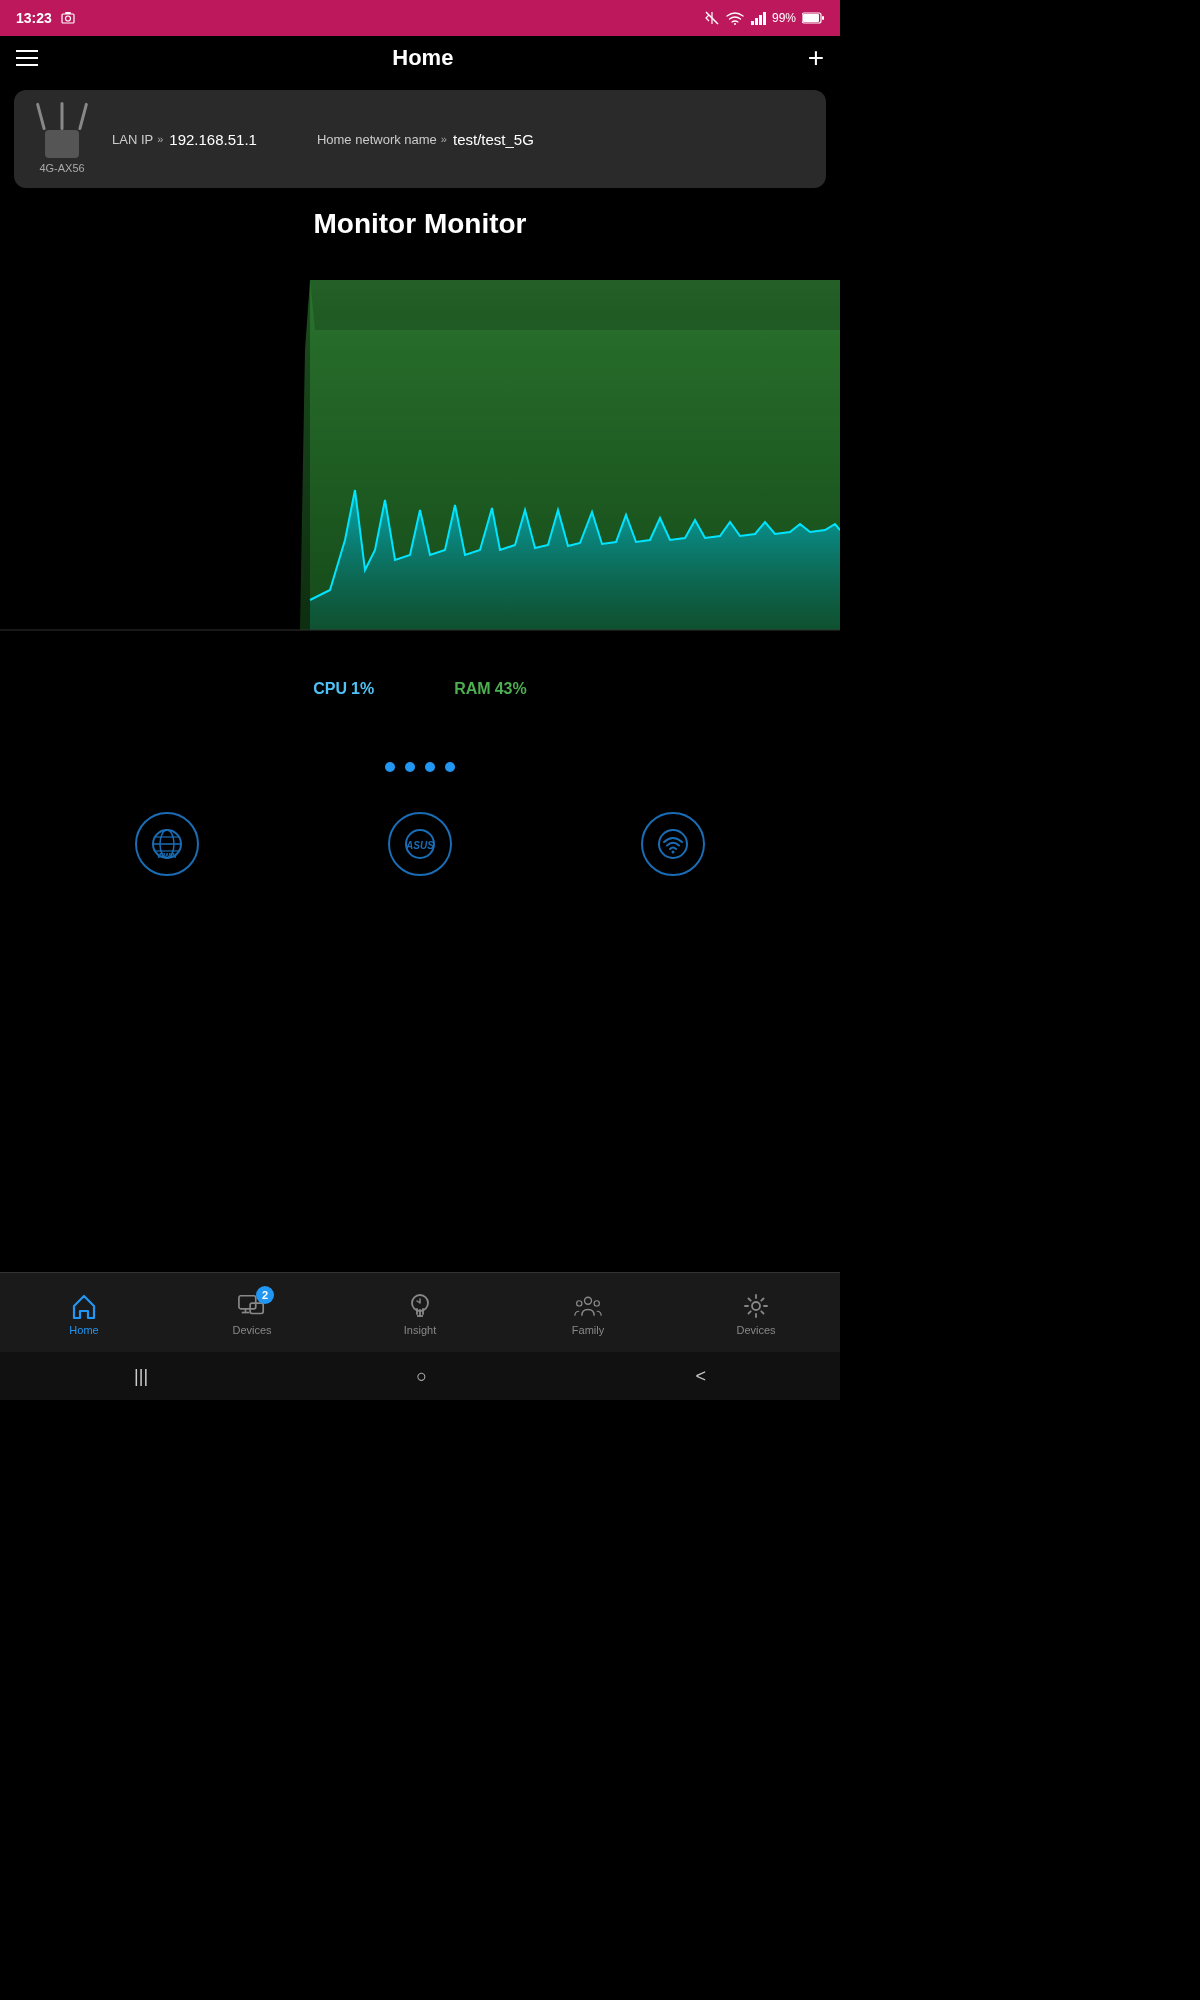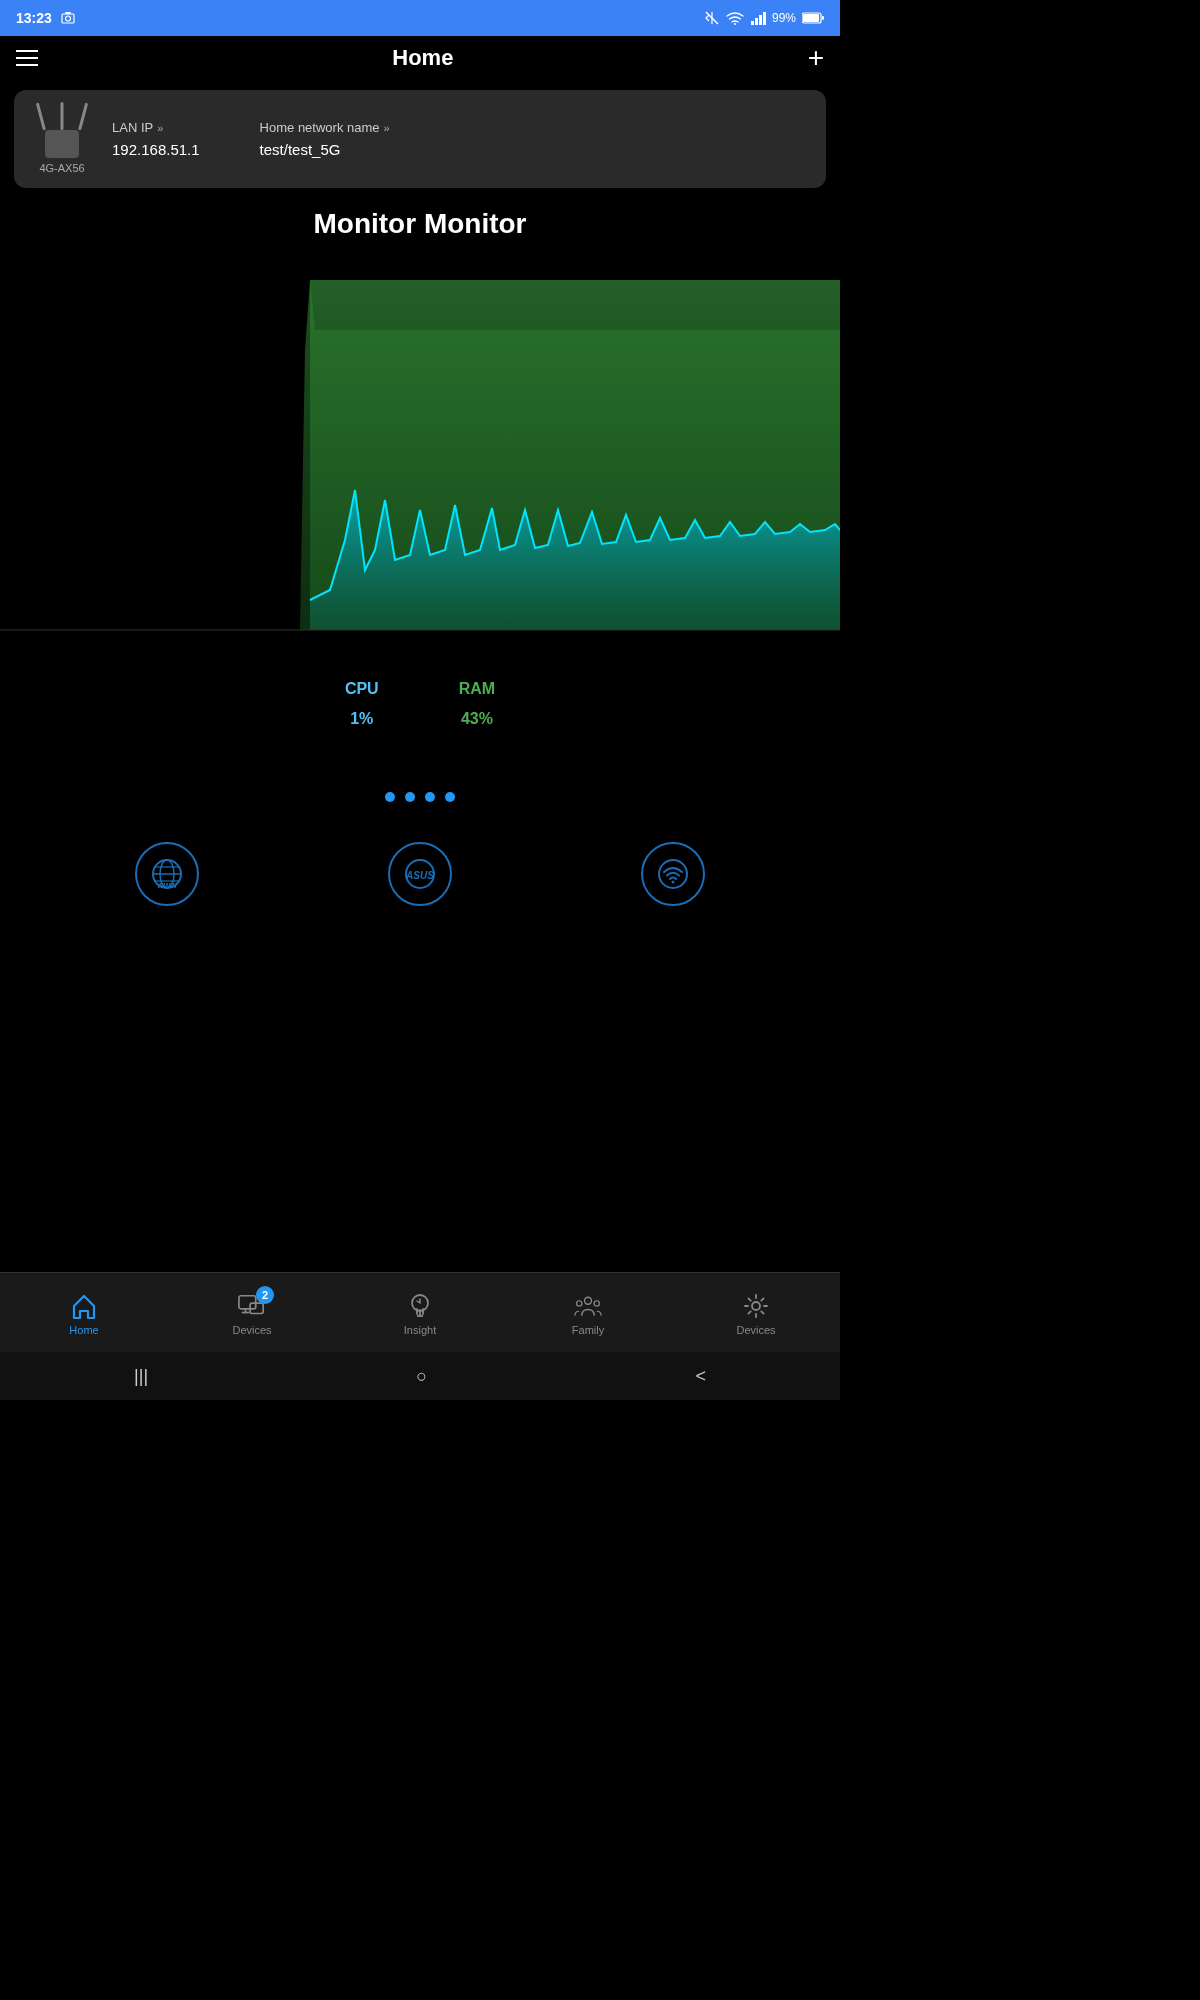--- a/index.html
+++ b/index.html
@@ -14,21 +14,21 @@
       position: relative;
     }
 
     
     .status-bar {
       display: flex;
       justify-content: space-between;
       align-items: center;
       padding: 8px 16px;
       height: 36px;
-      background: #3b82f6;
+      background: #be185d;
     }
     .status-left {
       font-size: 14px;
       font-weight: bold;
       color: #fff;
       display: flex;
       align-items: center;
       gap: 8px;
     }
     .status-right {
@@ -122,21 +122,21 @@
       font-size: 11px;
       color: #aaa;
       text-align: center;
     }
     .router-info {
       display: flex;
       gap: 60px;
     }
     .info-group {
       display: flex;
-      flex-direction: column;
+      flex-direction: row;
       gap: 6px;
     }
     .info-label {
       font-size: 13px;
       color: #ccc;
       display: flex;
       align-items: center;
       gap: 4px;
     }
     .info-chevron {
@@ -173,23 +173,23 @@
 
     
     .chart-labels {
       display: flex;
       justify-content: center;
       gap: 80px;
       padding: 10px 0 4px;
     }
     .chart-label-group {
       display: flex;
-      flex-direction: column;
-      align-items: center;
-      gap: 12px;
+      flex-direction: row;
+      align-items: center;
+      gap: 4px;
     }
     .chart-label-name {
       font-size: 16px;
       font-weight: bold;
     }
     .chart-label-value {
       font-size: 16px;
       font-weight: bold;
     }
     .cpu-color { color: #4fc3f7; }

